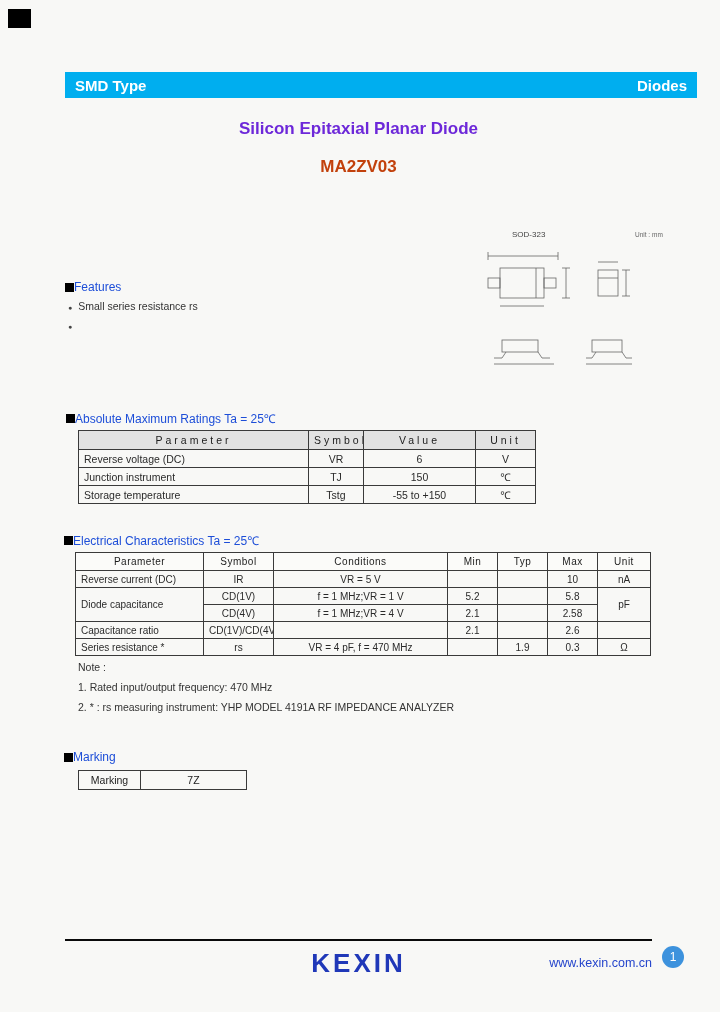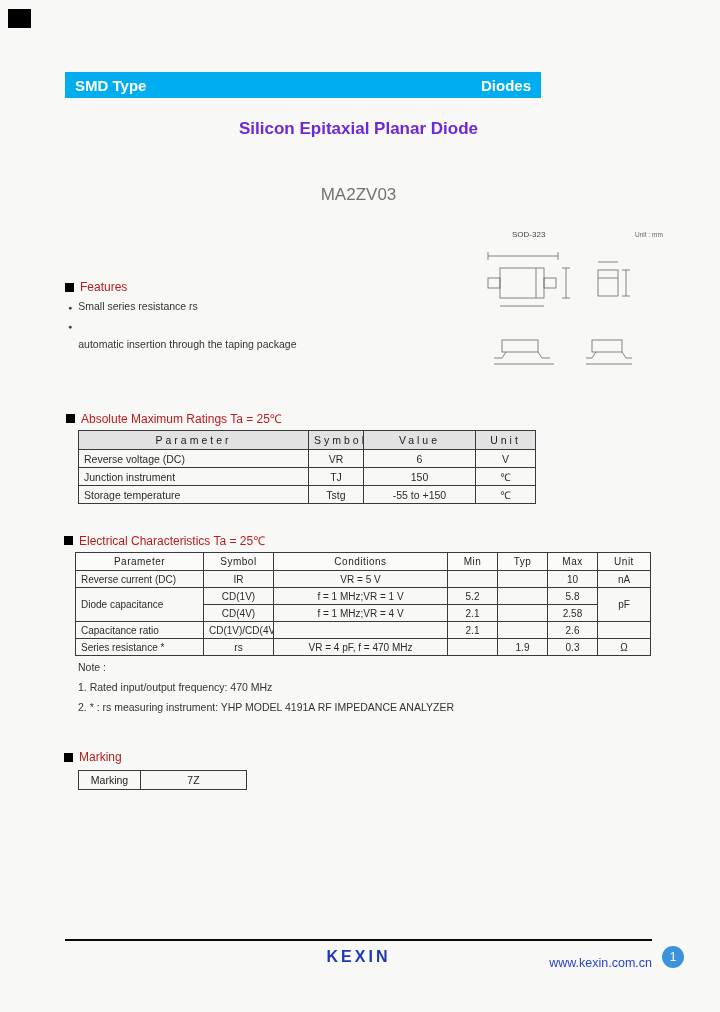--- a/index.html
+++ b/index.html
@@ -1,27 +1,27 @@
 <!DOCTYPE html>
 <html><head>
 <meta charset="utf-8">
 <style>
   html,body{margin:0;padding:0;background:#e8e8e6;}
   .sheet{position:relative;width:720px;height:1012px;margin:0 auto;background:#f8f8f6;
          font-family:"Liberation Sans",sans-serif;color:#1c1c1c;overflow:hidden;}
   .abs{position:absolute;}
   
   .scan-mark{left:8px;top:9px;width:23px;height:19px;background:#000;}
-  .cyan-bar{left:65px;top:72px;width:476px;height:26px;background:#00aeef;display:flex;
+  .cyan-bar{left:65px;top:72px;width:632px;height:26px;background:#00aeef;display:flex;
             justify-content:space-between;align-items:center;padding:0 10px;box-sizing:border-box;}
   .cyan-bar span{color:#fff;font-size:15px;font-weight:bold;}
   .title1{left:65px;top:119px;width:587px;text-align:center;font-size:17px;font-weight:bold;color:#6d28d9;}
-  .title2{left:65px;top:157px;width:587px;text-align:center;font-size:17px;font-weight:normal;color:#737373;margin-top:28px;}
-  
-  .sec{display:flex;align-items:center;gap:6px;font-size:12px;color:#b91c1c;}
+  .title2{left:65px;top:157px;width:587px;text-align:center;font-size:17px;font-weight:bold;color:#c2410c;}
+  
+  .sec{display:flex;align-items:center;font-size:12px;color:#1d4ed8;}
   .sq{display:inline-block;width:9px;height:9px;background:#000;flex:0 0 auto;}
   
   .feat-row{display:flex;align-items:flex-start;height:19px;font-size:10.5px;color:#333;}
   .bullet{font-size:7px;line-height:15px;margin-right:6px;color:#444;}
   .bullet.hide{visibility:hidden;}
   
   table{border-collapse:collapse;table-layout:fixed;}
   th,td{border:1px solid #3a3a3a;padding:1px 5px;overflow:hidden;white-space:nowrap;}
   .tbl-abs{font-size:10.5px;width:457px;}
   .tbl-abs th{background:#e2e2e2;font-weight:400;letter-spacing:3px;height:16px;}
@@ -30,21 +30,21 @@
   .tbl-elec th{font-weight:400;letter-spacing:.5px;height:15px;background:#fbfbf9;}
   .tbl-elec td{height:14px;color:#2a2a2a;}
   .c{text-align:center;}
   
   .note{font-size:10.5px;color:#333;line-height:20px;}
   
   .tbl-mark{font-size:10.5px;width:168px;}
   .tbl-mark td{height:16px;}
   
   .rule{left:65px;top:939px;width:587px;height:2px;background:#0a0a0a;}
-  .logo{left:65px;top:948px;width:587px;text-align:center;font-size:16px;font-weight:bold;
+  .logo{left:65px;top:948px;width:587px;text-align:center;font-size:26px;font-weight:bold;
         letter-spacing:3px;color:#2038b8;}
   .url{left:452px;top:956px;width:200px;text-align:right;font-size:12.5px;color:#2545cc;cursor:pointer;}
   .page-circle{left:662px;top:946px;width:22px;height:22px;border-radius:50%;background:#3d92dd;
                color:#fff;font-size:12px;display:flex;align-items:center;justify-content:center;}
 </style>
 </head>
 <body>
 
 <div class="sheet">
 
@@ -97,24 +97,20 @@
     <span>Features</span>
   </div>
   <div class="abs" style="left:68px;top:300px;">
     <div class="feat-row">
       <span class="bullet">●</span>
       <span>Small series resistance rs</span>
     </div>
     <div class="feat-row">
       <span class="bullet">●</span>
     </div>
-    <div class="feat-row">
-      <span class="bullet hide">●</span>
-      <span>automatic insertion through the taping package</span>
-    </div>
   </div>
 
   <div class="abs sec" style="left:66px;top:410px;">
     <span class="sq"></span>
     <span>Absolute Maximum Ratings Ta = 25℃</span>
   </div>
   <table class="abs tbl-abs" style="left:78px;top:430px;">
     <colgroup>
         <col style="width:230px">
         <col style="width:55px">

